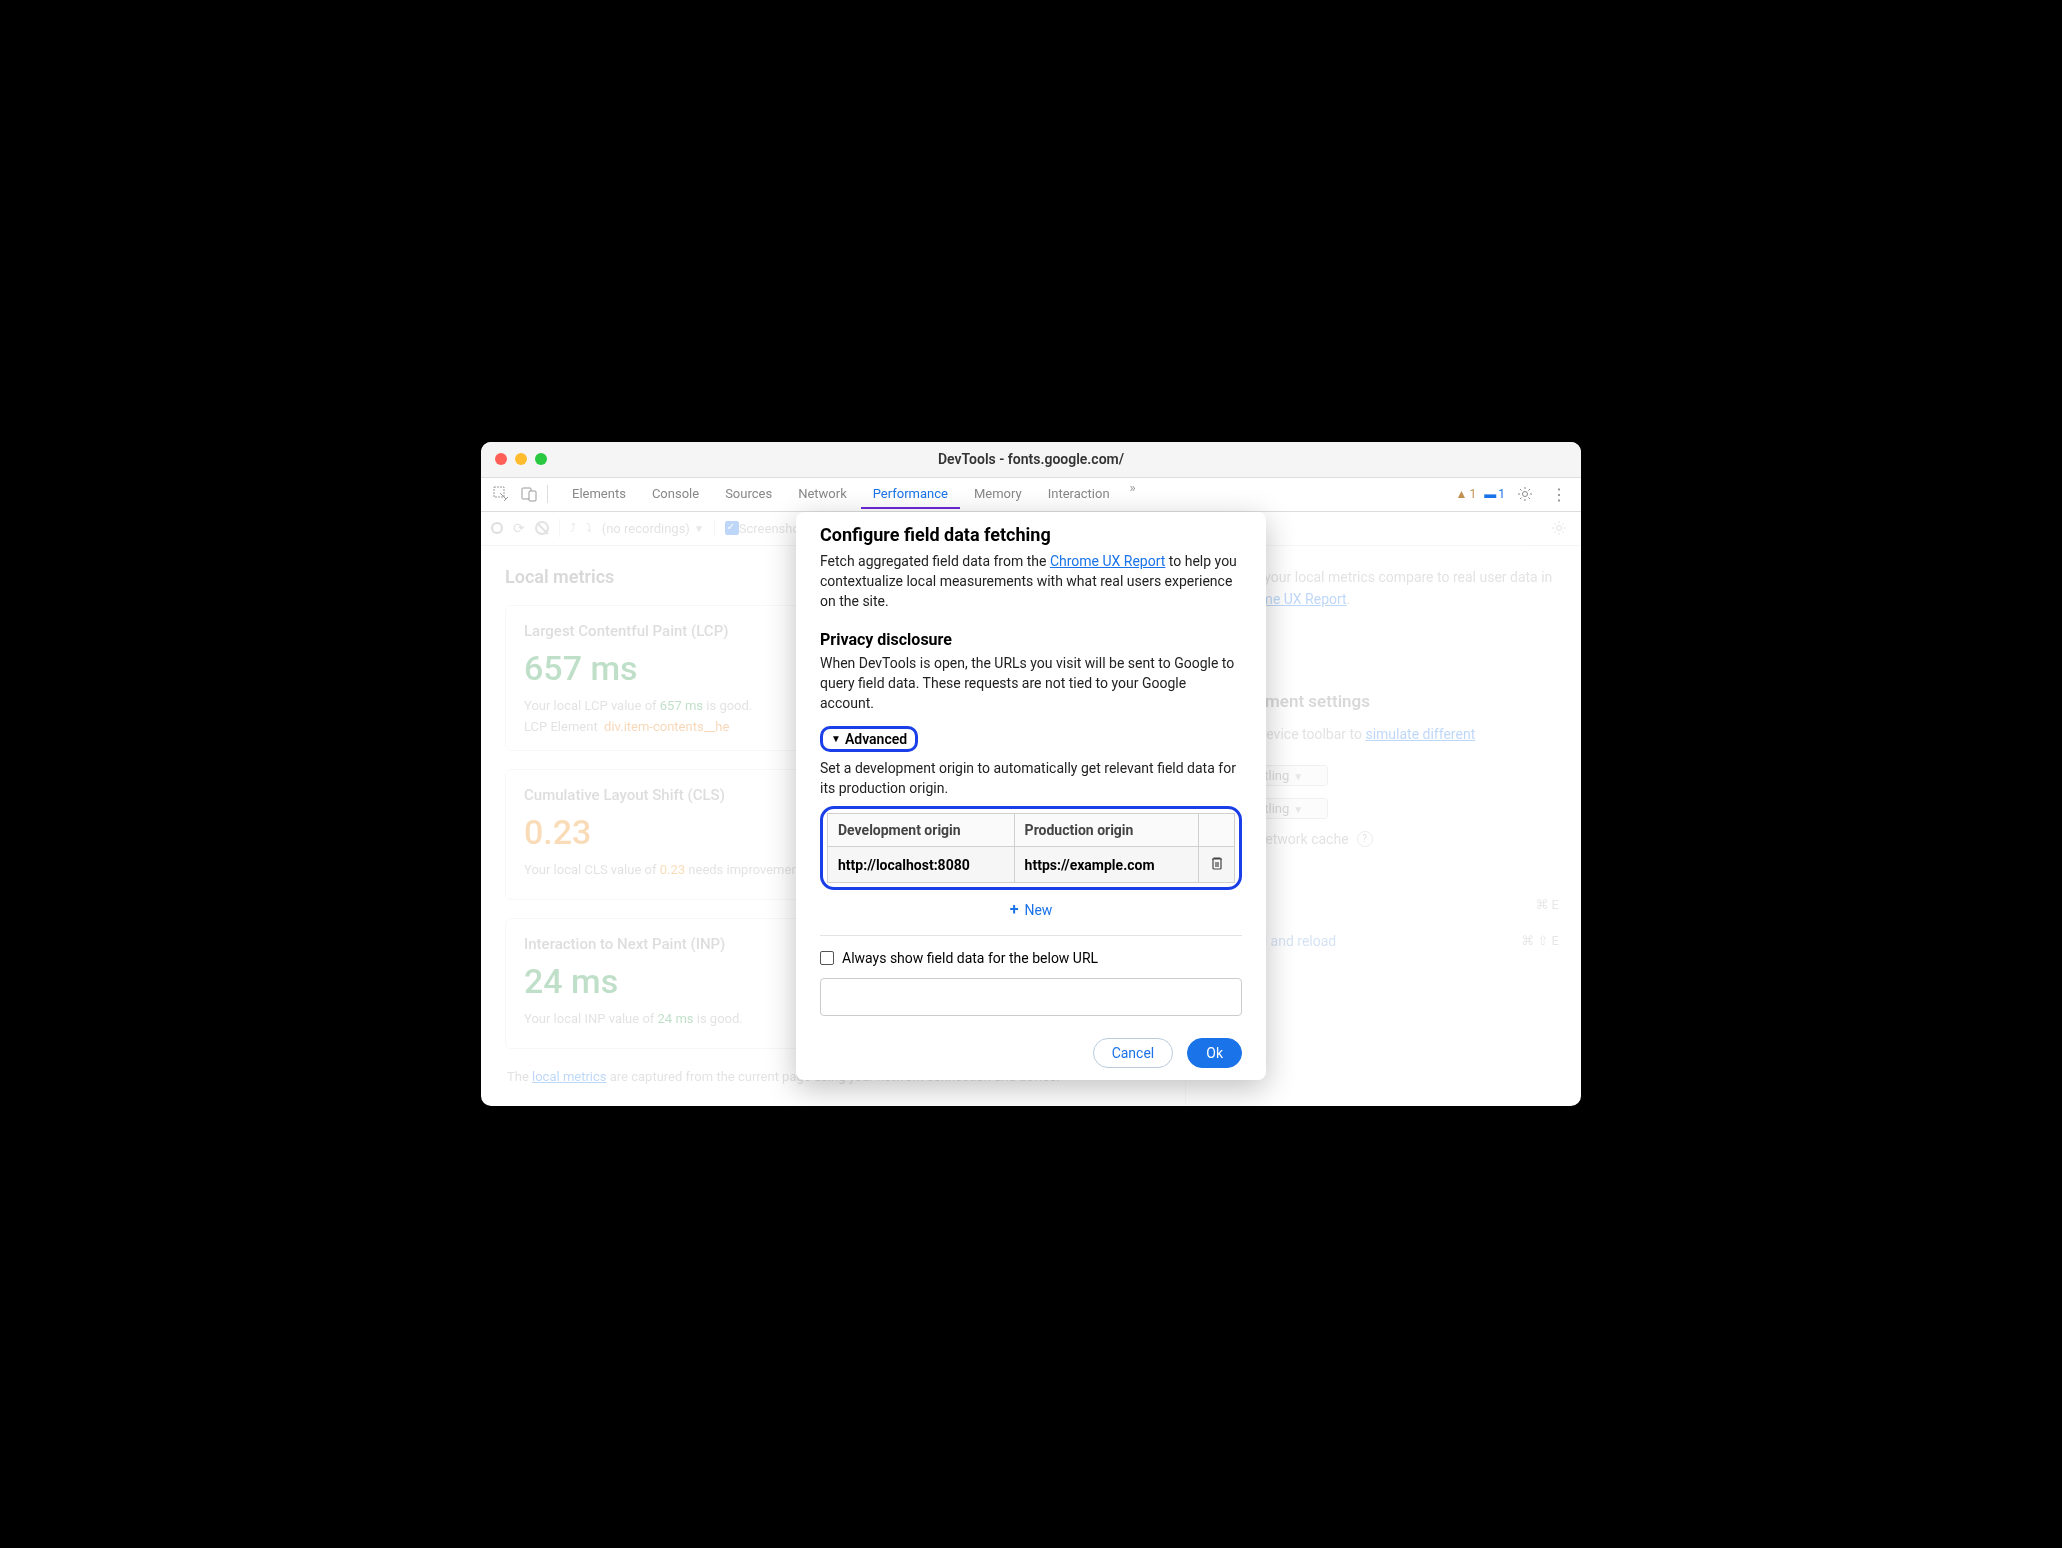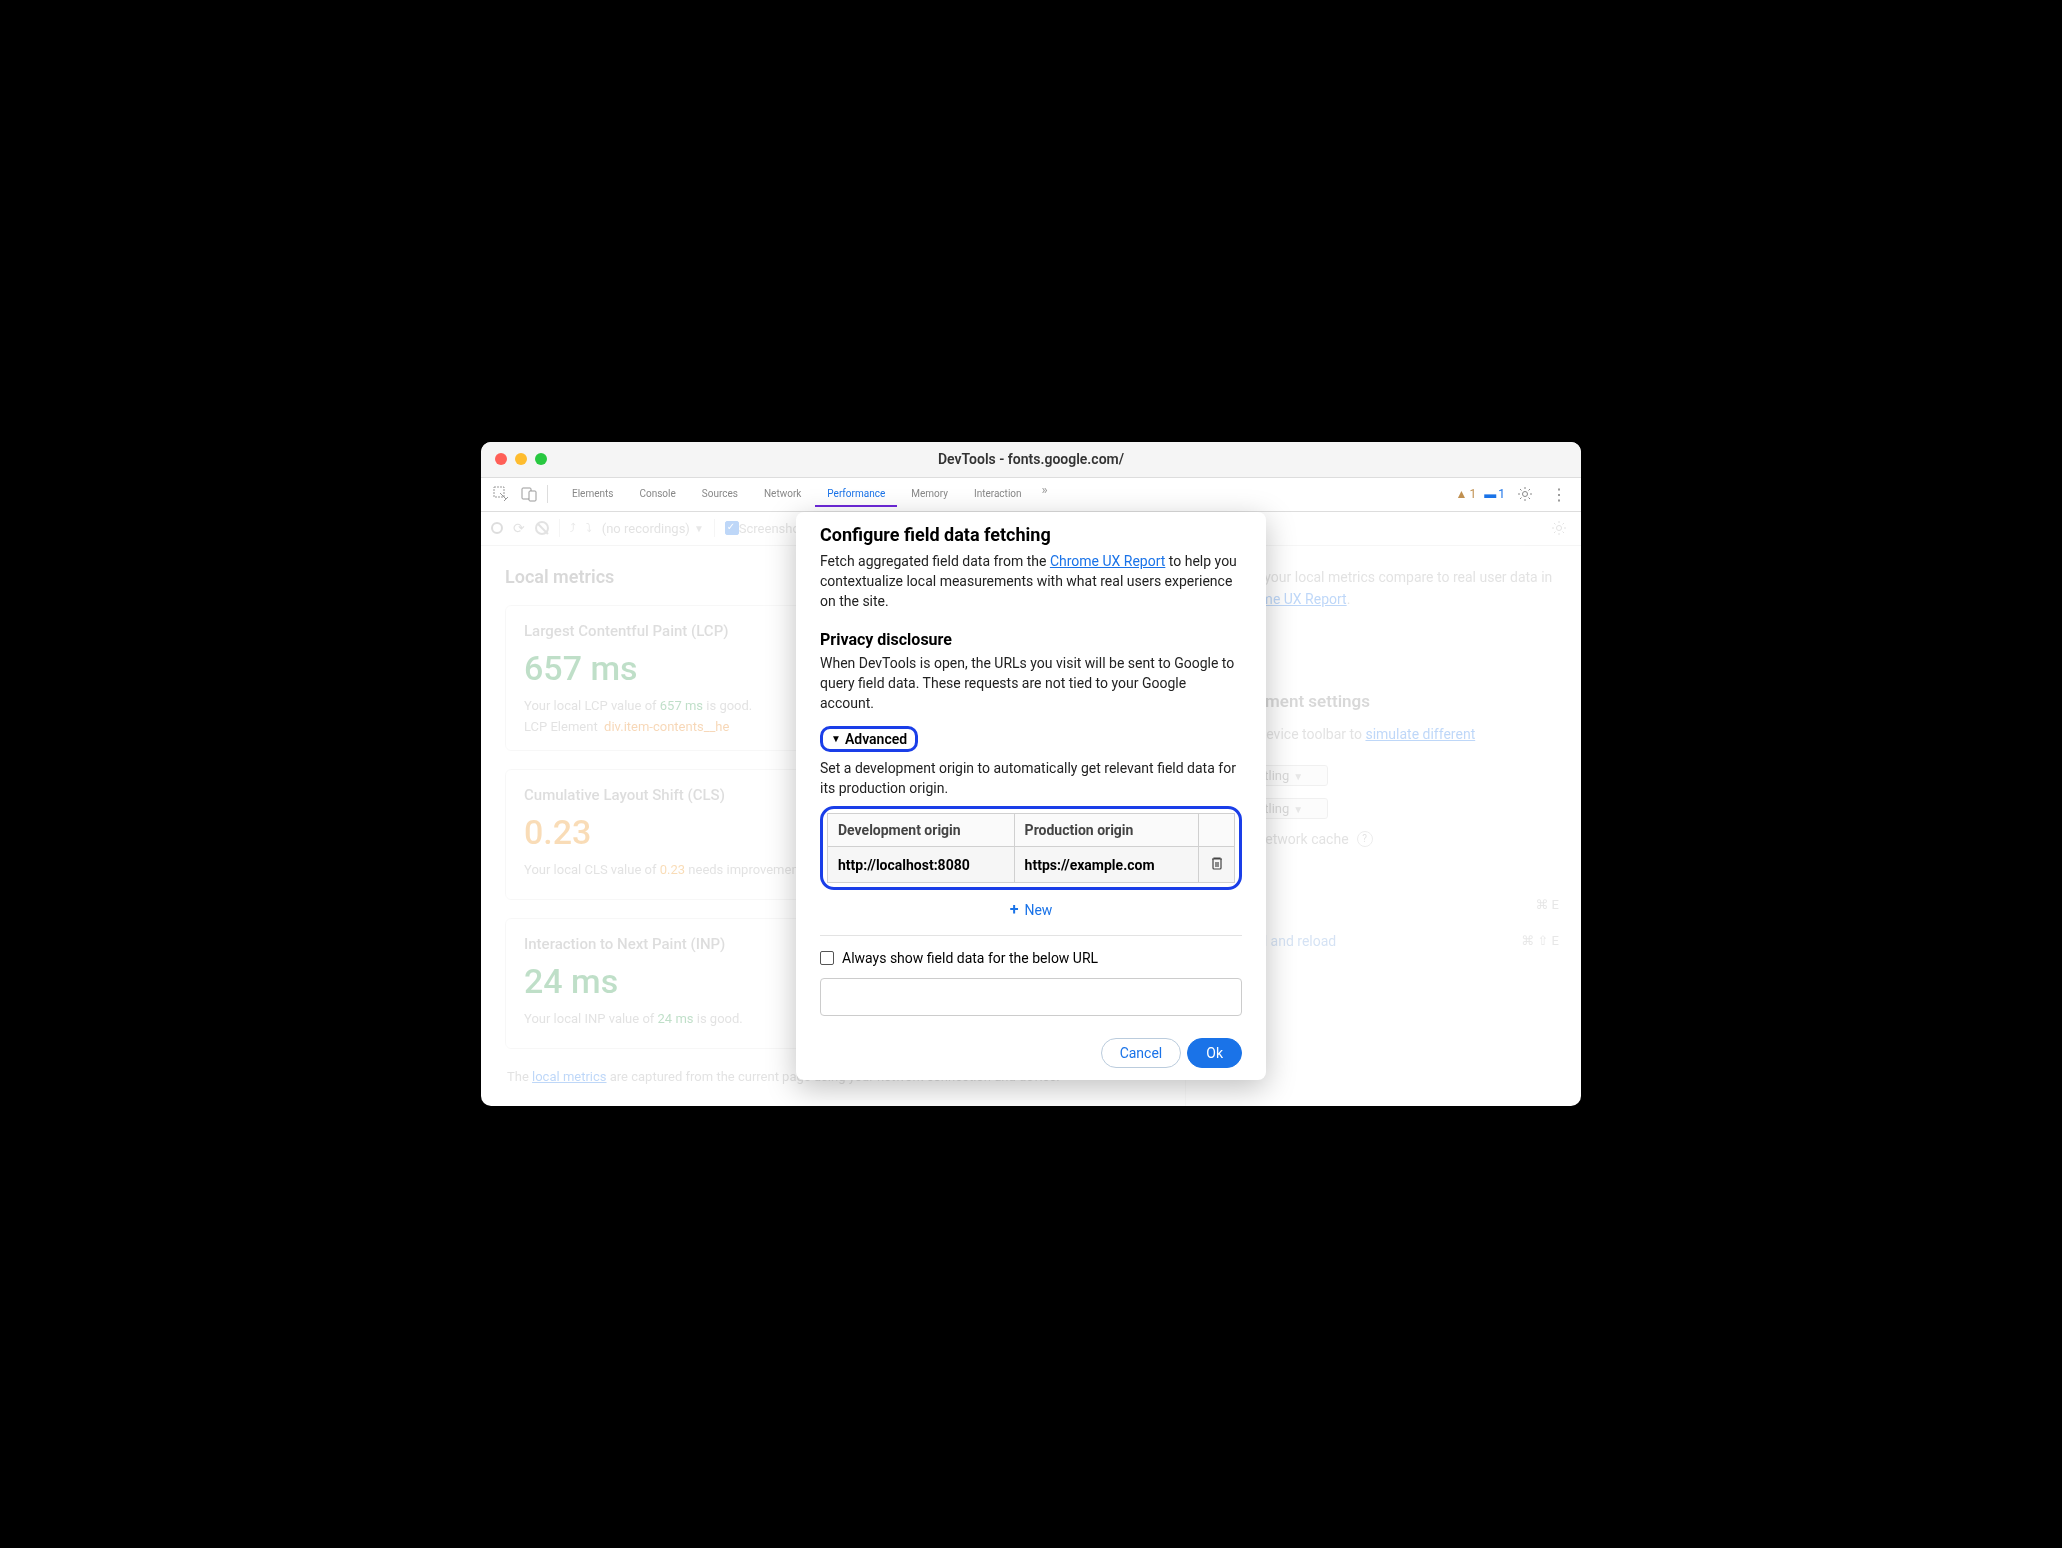--- a/index.html
+++ b/index.html
@@ -6,21 +6,21 @@
 body{background:#000;display:flex;align-items:center;justify-content:center;min-height:100vh;padding:40px}
 .window{background:#fff;width:1100px;border-radius:10px;box-shadow:0 20px 60px rgba(0,0,0,.5);overflow:hidden;position:relative}
 .titlebar{height:36px;background:#f5f5f5;border-bottom:1px solid #ddd;display:flex;align-items:center;position:relative}
 .traffic{display:flex;gap:8px;padding-left:14px}
 .dot{width:12px;height:12px;border-radius:50%}
 .red{background:#ff5f57}.yellow{background:#febc2e}.green{background:#28c840}
 .titlebar-title{position:absolute;left:50%;transform:translateX(-50%);font-size:14px;color:#333;font-weight:600}
 .toolbar{height:34px;border-bottom:1px solid #ddd;display:flex;align-items:center;padding:0 8px;gap:4px}
 .tb-icon{width:24px;height:24px;display:flex;align-items:center;justify-content:center;color:#888;border-radius:3px}
 .tabs{display:flex;gap:2px;margin-left:6px}
-.tab{padding:6px 12px;font-size:10px;color:#888;cursor:pointer}
+.tab{padding:6px 12px;font-size:13px;color:#888;cursor:pointer}
 .tab.active{color:#1a73e8;border-bottom:2px solid #6d28d9}
 .tb-right{margin-left:auto;display:flex;align-items:center;gap:8px}
 .warn{color:#c09050;font-size:12px;display:flex;align-items:center;gap:2px}
 .msg{color:#1a73e8;font-size:12px;display:flex;align-items:center;gap:2px}
 .subbar{height:34px;border-bottom:1px solid #ddd;display:flex;align-items:center;padding:0 10px;gap:10px;font-size:13px;color:#999}
 .sub-item{display:flex;align-items:center;}
 .chk{width:14px;height:14px;border:1px solid #999;border-radius:2px}
 .chk.on{background:#1a73e8;border-color:#1a73e8;position:relative}
 .chk.on:after{content:"✓";color:#fff;font-size:10px;position:absolute;top:-1px;left:1px}
 .content{display:flex;min-height:560px}
@@ -57,21 +57,21 @@
 .ot-inner th,.ot-inner td{border:1px solid #d0d0d0;padding:8px 10px;text-align:left;font-weight:700}
 .ot-inner th{background:#fafafa;color:#444}
 .ot-inner td{background:#f6f6f6;color:#000000}
 .del-cell{width:36px;text-align:center!important}
 .new-btn{display:flex;align-items:center;justify-content:center;gap:6px;color:#1a73e8;font-size:14px;padding:10px 0;cursor:pointer}
 .new-btn:before{content:"+";font-size:16px;font-weight:600}
 .hr{border:none;border-top:1px solid #e3e3e3;margin:6px 0 14px}
 .chk-row{display:flex;align-items:center;gap:8px;font-size:14px;margin-bottom:12px}
 .chk-box{width:14px;height:14px;border:1.5px solid #555;border-radius:2px}
 .url-input{width:100%;height:38px;border:1px solid #ccc;border-radius:4px;padding:0 10px;font-size:14px}
-.btns{display:flex;justify-content:flex-end;gap:6px;margin-top:22px}
+.btns{display:flex;justify-content:flex-end;gap:14px;margin-top:22px}
 .btn{padding:6px 18px;border-radius:16px;font-size:14px;cursor:pointer;border:1px solid}
 .btn-cancel{background:#fff;color:#1a73e8;border-color:#bcd}
 .btn-ok{background:#1a73e8;color:#fff;border-color:#1a73e8}
 .chevrons{color:#999;font-size:13px;padding:0 6px}
 .gear{color:#888}
 .dots{color:#888;padding:0 6px}
 .rec-dot{width:12px;height:12px;border:2px solid #888;border-radius:50%}
 .reload-i{font-size:14px}
 .noenter{width:14px;height:14px;border:2px solid #999;border-radius:50%;position:relative}
 .noenter:after{content:"";position:absolute;width:14px;height:2px;background:#999;transform:rotate(45deg);top:5px;left:-1px}

